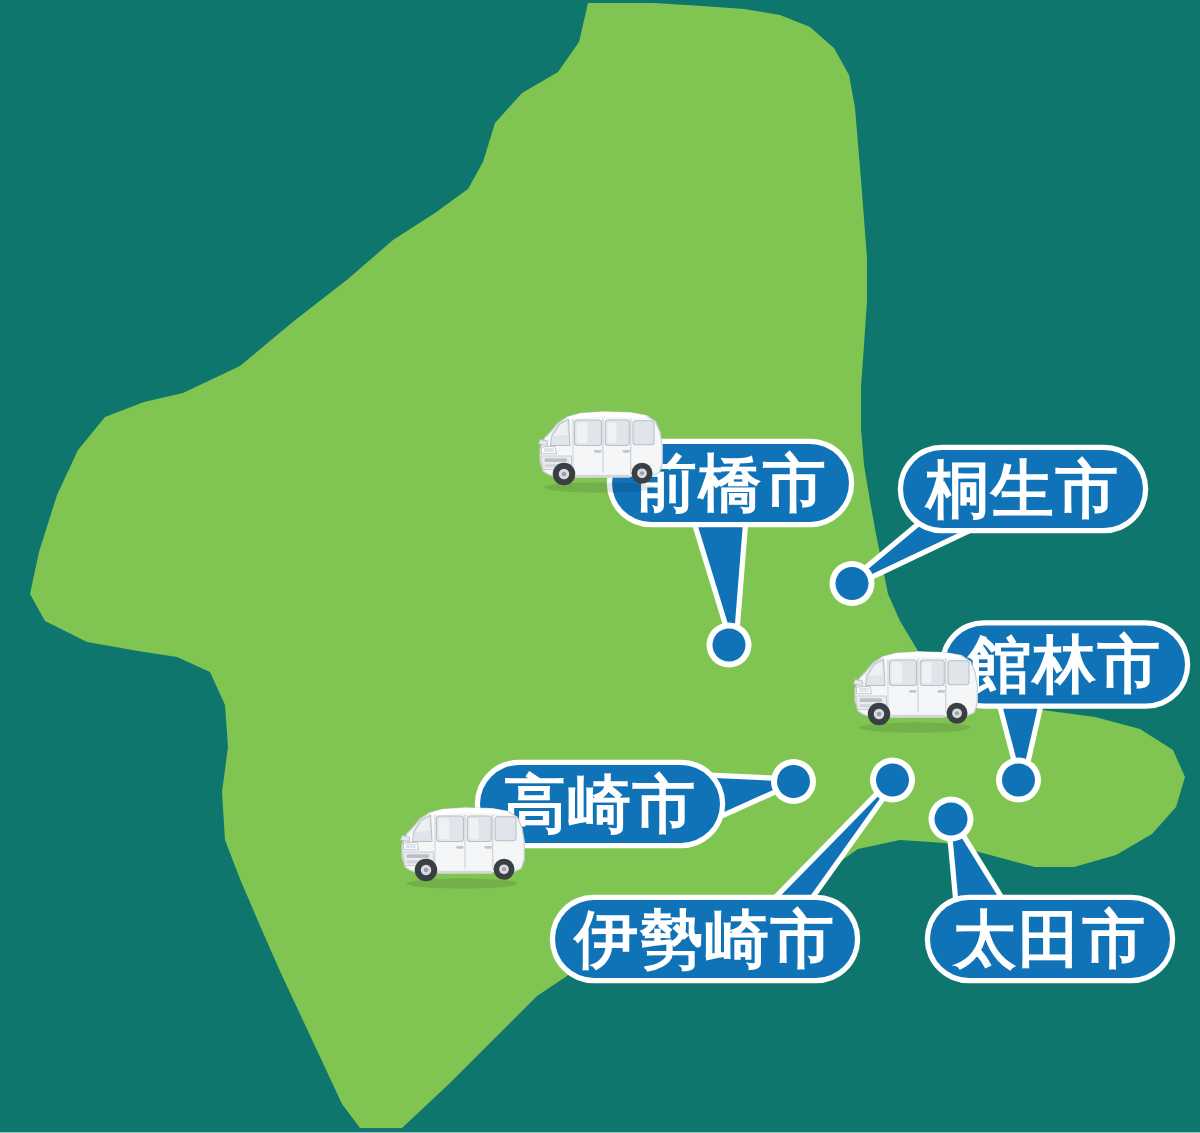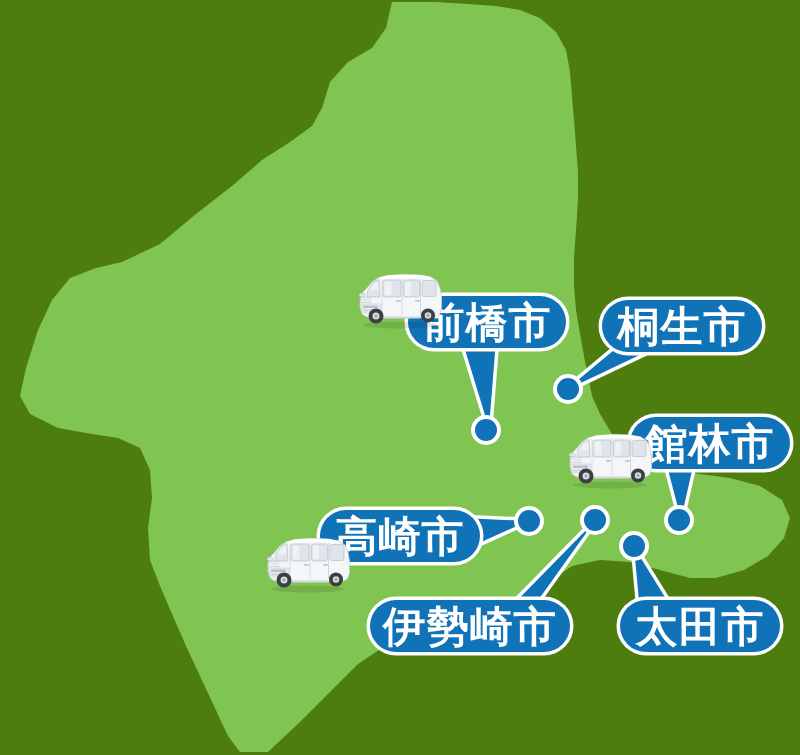--- a/index.html
+++ b/index.html
@@ -8,21 +8,21 @@
     padding: 0;
     background: #ffffff;
   }
   body {
     font-family: "DejaVu Sans", "Liberation Sans", sans-serif;
   }
   #map-root {
     position: relative;
     width: 800px;
     height: 755px;
-    background: #4d7c0f;
+    background: #0f766e;
     overflow: hidden;
   }
   #map-svg {
     position: absolute;
     left: 0;
     top: 0;
     width: 800px;
     height: 755px;
   }
   .label-text {

